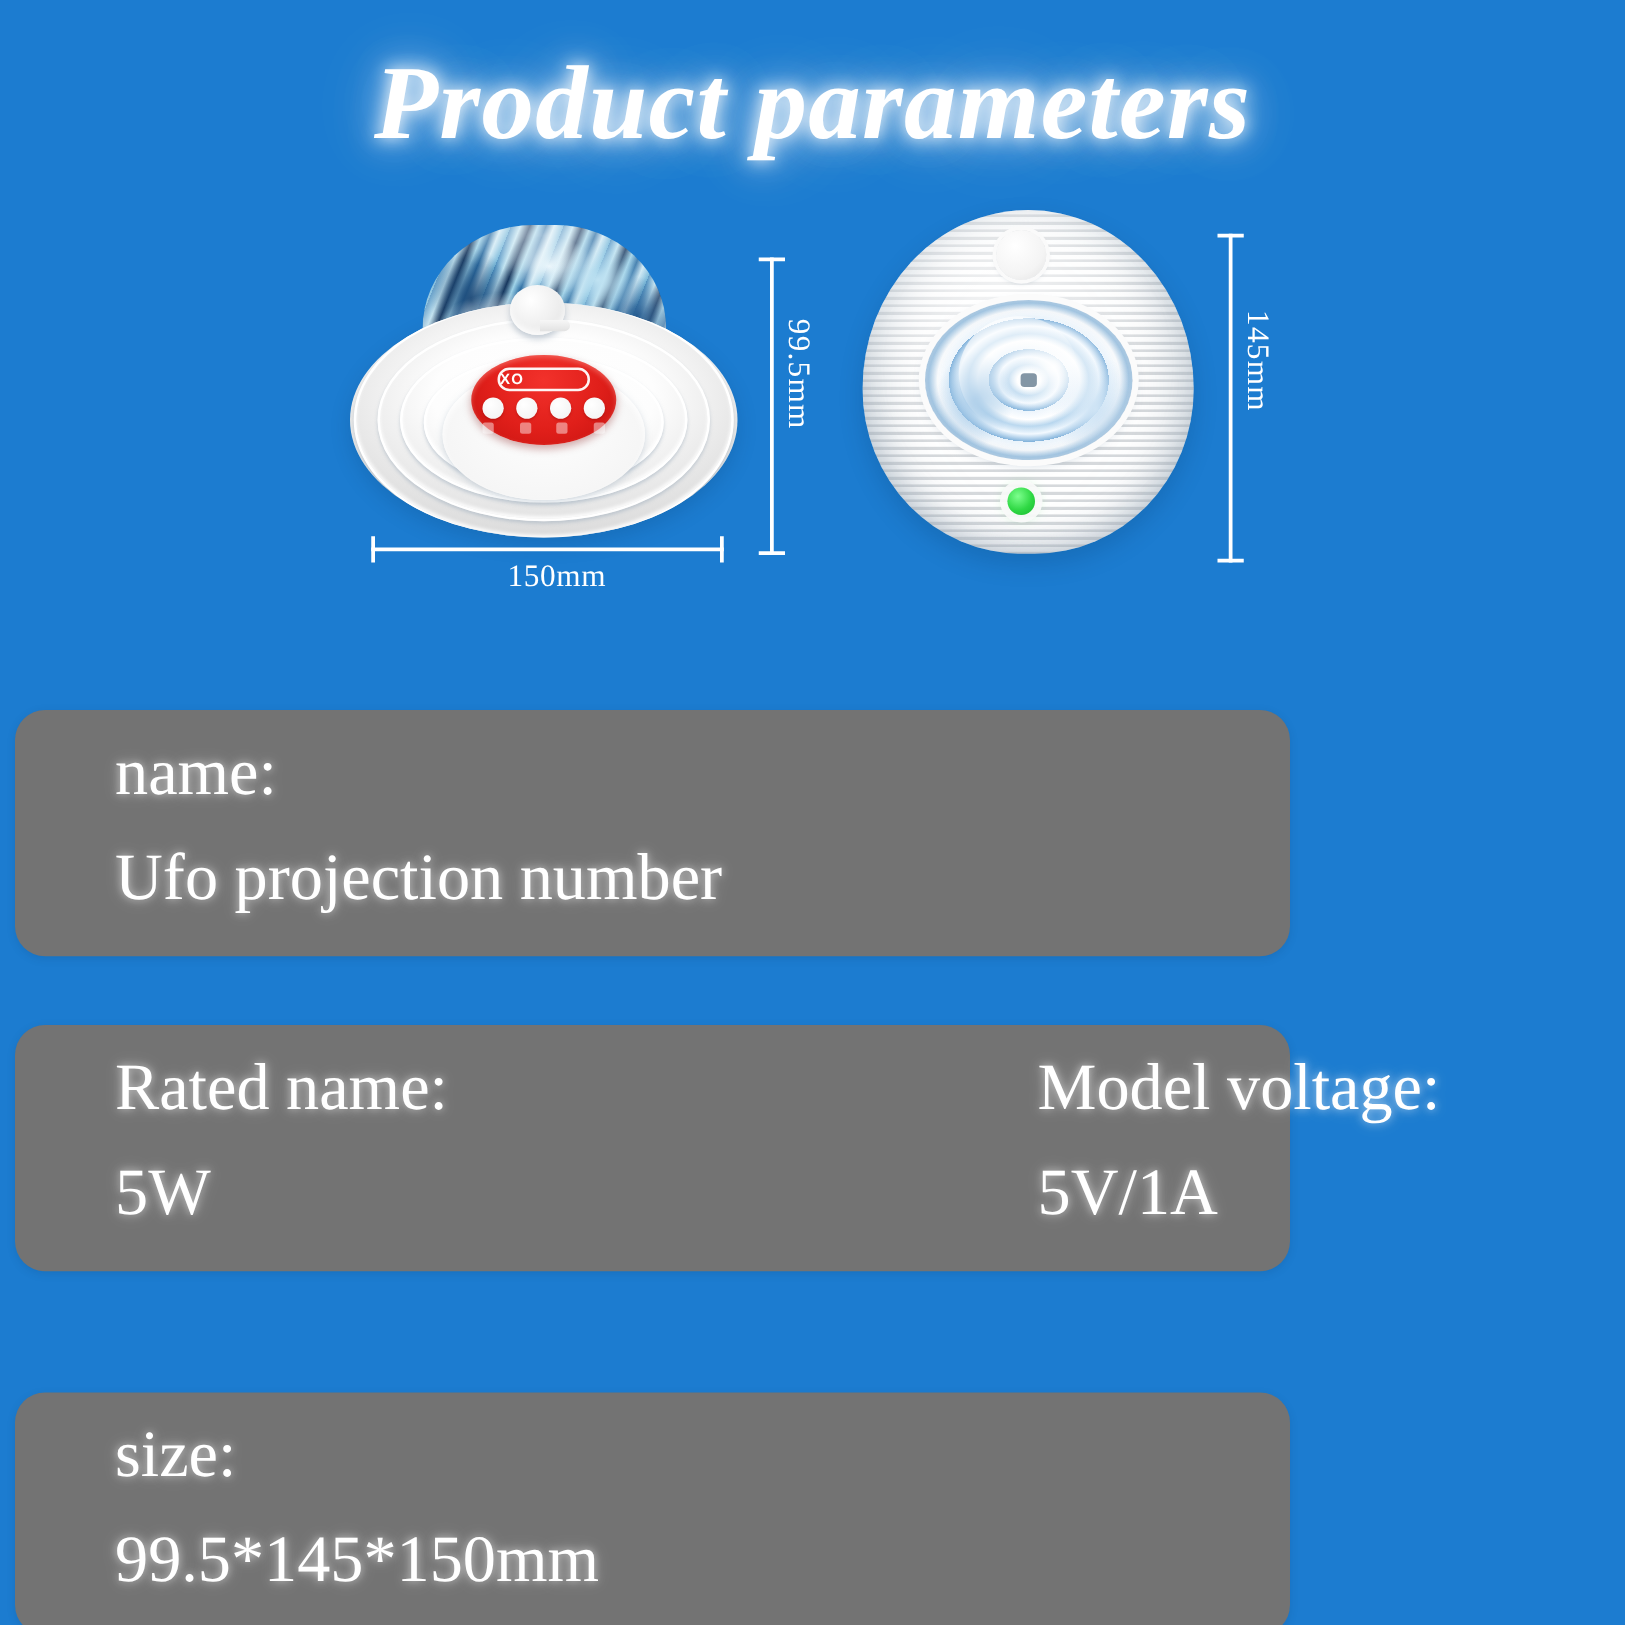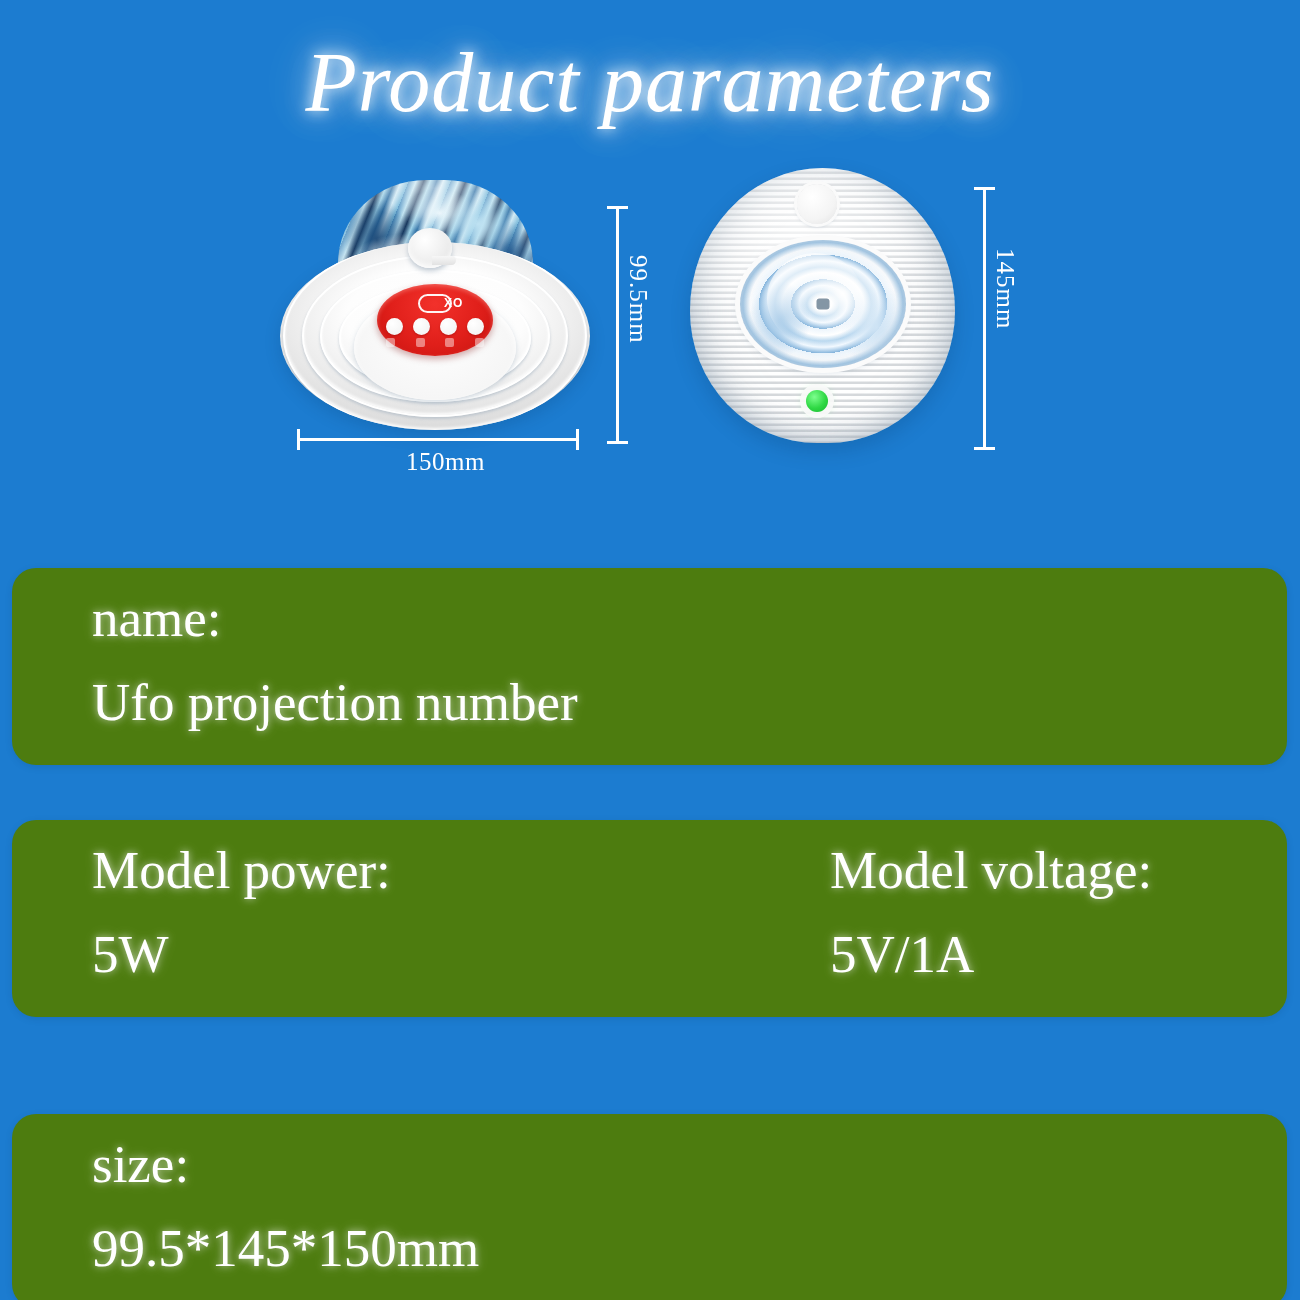--- a/index.html
+++ b/index.html
@@ -14,21 +14,21 @@
     font-family:"Liberation Serif", "DejaVu Serif", serif;
     position:relative;
   }
 
   
   #page-title {
     position:absolute;
     top:34px; left:0; width:1300px;
     text-align:center;
     font-size:84px;
-    font-weight:normal;
+    font-weight:bold;
     font-style:italic;
     color:#ffffff;
     letter-spacing:1px;
     text-shadow:
       0 0 14px rgba(255,255,255,0.95),
       0 0 28px rgba(255,255,255,0.65),
       0 0 46px rgba(255,255,255,0.40),
       0 0 70px rgba(255,255,255,0.25);
   }
 
@@ -117,29 +117,28 @@
     left:97px; top:104px;
     width:116px; height:72px;
     border-radius:50%;
     background:radial-gradient(ellipse at 50% 28%, #f2312b 0%, #e01f1a 55%, #c4120f 100%);
     box-shadow:0 3px 7px rgba(120,0,0,.35), inset 0 2px 4px rgba(255,160,150,.45);
     z-index:7;
   }
   .panel .xo {
     position:absolute;
     left:50%; top:10px; transform:translateX(-50%);
-    width:34px; height:19px;
+    width:74px; height:19px;
     border:2px solid rgba(255,255,255,.95);
     border-radius:10px;
     font-size:12px; font-weight:bold;
     color:#ffffff;
     font-family:"Liberation Sans", sans-serif;
-    line-height:15px; text-align:center;
+    line-height:15px; text-align:left;
     letter-spacing:1px;
-    padding-left:24px;
   }
   .panel .btns{
     position:absolute;
     left:9px; top:34px;
     width:98px;
     display:flex;
     justify-content:space-between;
   }
   .panel .btns span{
     display:block;
@@ -290,22 +289,22 @@
     font-size:25px;
     letter-spacing:.5px;
     white-space:nowrap;
     text-align:center;
   }
 
   
   .spec-card{
     position:absolute;
     left:12px;
-    width:1275px;
-    background:#4d7c0f;
+    width:1020px;
+    background:#737373;
     border-radius:24px;
     box-shadow:0 2px 7px rgba(0,45,85,.13);
   }
   #spec-card-0{ top:568px;  height:197px; }
   #spec-card-1{ top:820px;  height:197px; }
   #spec-card-2{ top:1068px; height:194px;margin-top:46px; }
 
   .spec-cell{
     position:absolute;
     top:0; height:100%;
@@ -392,21 +391,21 @@
   <div class="spec-cell cell-left">
     <div class="spec-label">name:</div>
     <div class="spec-value">Ufo projection number</div>
   </div>
   <div class="spec-cell cell-right">
   </div>
 </div>
 
 <div class="spec-card" id="spec-card-1">
   <div class="spec-cell cell-left">
-    <div class="spec-label">Model power:</div>
+    <div class="spec-label">Rated name:</div>
     <div class="spec-value">5W</div>
   </div>
   <div class="spec-cell cell-right">
     <div class="spec-label">Model voltage:</div>
     <div class="spec-value">5V/1A</div>
   </div>
 </div>
 
 <div class="spec-card" id="spec-card-2">
   <div class="spec-cell cell-left">

